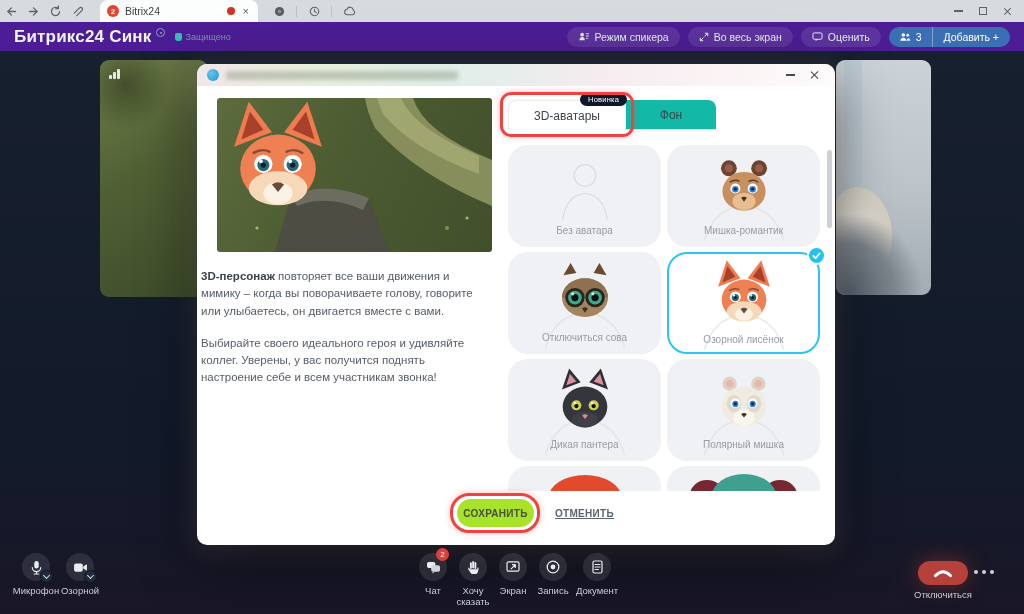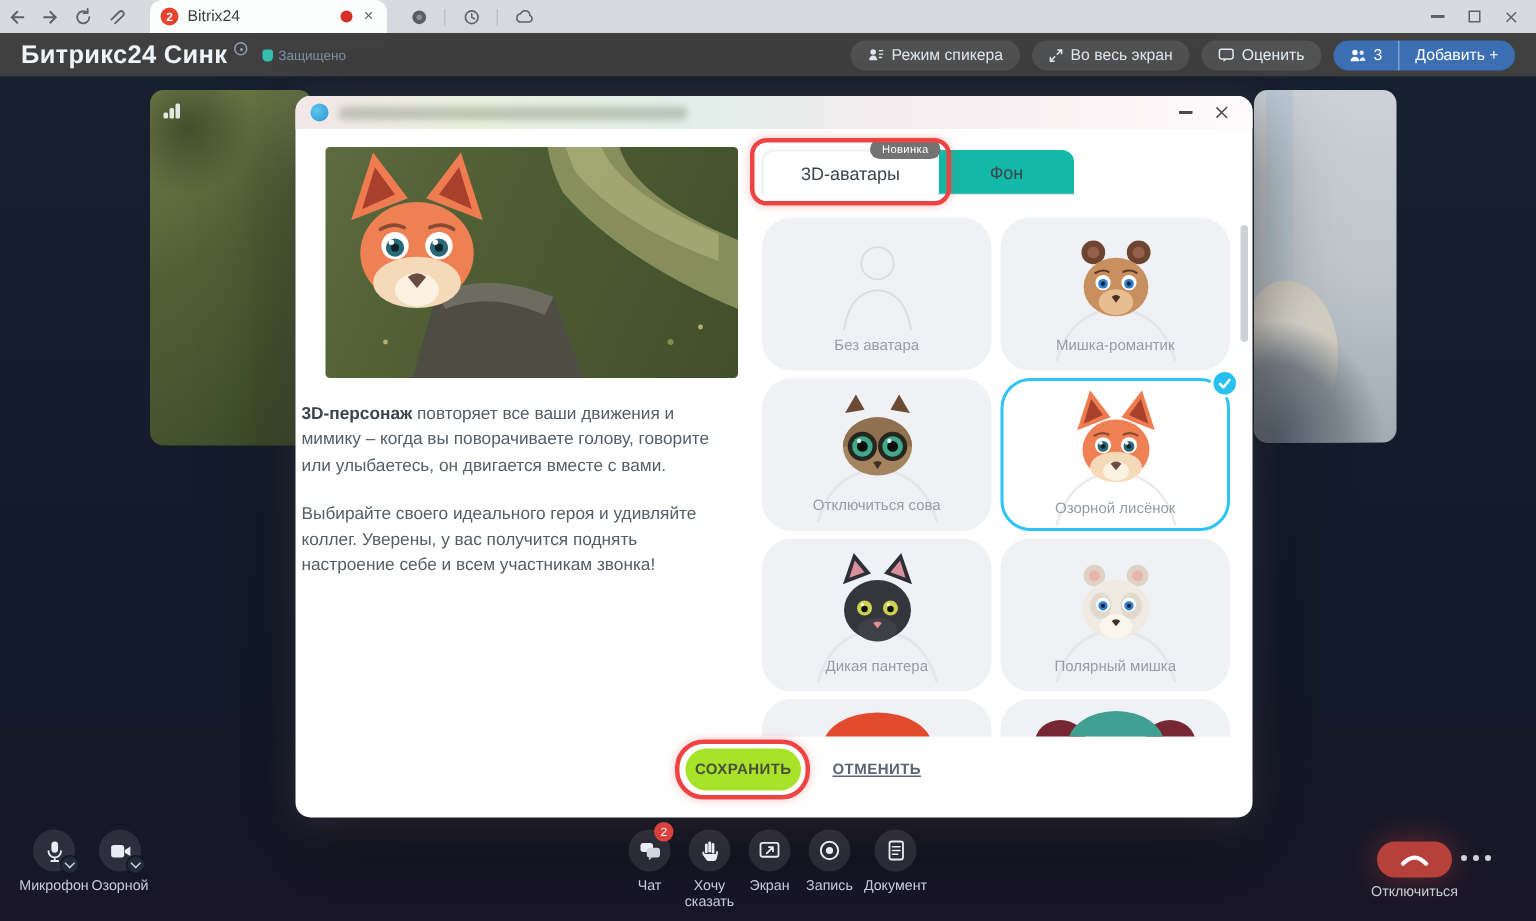--- a/index.html
+++ b/index.html
@@ -17,21 +17,21 @@
   .bar-group{display:flex;align-items:center;margin-left:10px;gap:2px;}
   .bar-sep{width:1px;height:11px;background:#bdc1c6;margin:0 4px;}
   .win-controls{margin-left:auto;display:flex;align-items:center;gap:16px;padding-right:12px;}
   .wc-min{width:9px;height:1.5px;background:#5f6368;}
   .wc-max{width:8px;height:8px;border:1.2px solid #5f6368;}
   .wc-close{position:relative;width:9px;height:9px;}
   .wc-close::before,.wc-close::after{content:"";position:absolute;left:4px;top:0;width:1.4px;height:9px;background:#5f6368;}
   .wc-close::before{transform:rotate(45deg);}.wc-close::after{transform:rotate(-45deg);}
 
   
-  .app-toolbar{position:absolute;left:0;top:22px;width:1024px;height:29px;background:#404040;display:flex;align-items:center;padding:0 14px;}
+  .app-toolbar{position:absolute;left:0;top:22px;width:1024px;height:29px;background:#4c1d95;display:flex;align-items:center;padding:0 14px;}
   .app-title{font-size:17px;font-weight:bold;color:#eef4fa;letter-spacing:.2px;}
   .info-ic{width:9px;height:9px;border:1px solid #8da0b5;border-radius:50%;margin:0 0 8px 4px;position:relative;}
   .info-ic::after{content:"";position:absolute;left:3px;top:3px;width:2px;height:2px;background:#8da0b5;border-radius:50%;}
   .protected{display:flex;align-items:center;gap:4px;margin-left:10px;}
   .shield-ic{width:7px;height:8px;background:#35c0b1;border-radius:2px 2px 3px 3px;}
   .protected span{font-size:9px;color:#7f92a8;}
   .tb-right{margin-left:auto;display:flex;align-items:center;gap:8px;}
   .tb-pill{display:flex;align-items:center;gap:5px;background:rgba(255,255,255,.10);border-radius:13px;padding:4px 11px;color:#e6edf4;font-size:10.5px;cursor:pointer;}
   .tb-pill svg{display:block;}
   .blue-pill{display:flex;align-items:center;background:#3c6eb4;border-radius:13px;color:#fff;font-size:10.5px;overflow:hidden;cursor:pointer;}
@@ -63,21 +63,21 @@
   .preview{position:absolute;left:20px;top:34px;width:275px;height:154px;border-radius:3px;overflow:hidden;background:linear-gradient(115deg,#5d6b3e 0%,#4c5b31 45%,#41502b 100%);}
   .preview svg{position:absolute;left:0;top:0;}
   .fox-big{position:absolute;left:78px;top:15px;width:122px;height:122px;}
 
   .desc{position:absolute;left:4px;top:204px;width:278px;font-size:11.5px;line-height:1.5;color:#555d66;}
   .desc b{color:#3c434c;}
   .desc .p2{margin-top:15px;}
 
   .tab-inactive{position:absolute;left:429px;top:36px;width:90px;height:30px;background:#14b8a6;border-bottom:1px solid #e2e4e8;border-radius:0 8px 0 0;display:flex;align-items:center;justify-content:center;font-size:12px;color:#3e454d;cursor:pointer;}
   .tab-active{position:absolute;left:311px;top:36px;width:118px;height:30px;background:#fff;border:1px solid #ededf1;border-bottom:none;border-radius:8px 8px 0 0;display:flex;align-items:center;justify-content:center;font-size:12px;color:#3e454d;cursor:pointer;box-shadow:0 -1px 3px rgba(0,0,0,.04);}
-  .new-badge{position:absolute;right:-2px;top:-8px;background:#737373;color:#fff;font-size:7.5px;padding:2px 8px;border-radius:8px;letter-spacing:.2px;}
+  .new-badge{position:absolute;right:-2px;top:-8px;background:#0f172a;color:#fff;font-size:7.5px;padding:2px 8px;border-radius:8px;letter-spacing:.2px;}
   .annot{position:absolute;border:3px solid #ee4343;border-radius:11px;box-shadow:0 0 6px rgba(238,67,67,.35);pointer-events:none;}
   .annot-tab{left:303px;top:28px;width:134px;height:45px;}
   .annot-save{left:253px;top:429px;width:90px;height:40px;border-radius:19px;}
 
   .grid-wrap{position:absolute;left:311px;top:81px;width:512px;height:346px;overflow:hidden;}
   .tile{position:absolute;width:153px;height:102px;background:#f0f1f4;border-radius:20px;cursor:pointer;}
   .tile .avatar{position:absolute;left:50%;top:6px;width:72px;height:72px;transform:translateX(-50%);}
   .tile .shoulders{position:absolute;left:50%;top:30px;width:110px;height:66px;transform:translateX(-50%);}
   .tile-label{position:absolute;left:0;right:0;top:80px;text-align:center;font-size:10px;color:#969ca4;}
   .tile.sel{background:#fff;border:2px solid #2bc4f4;}

